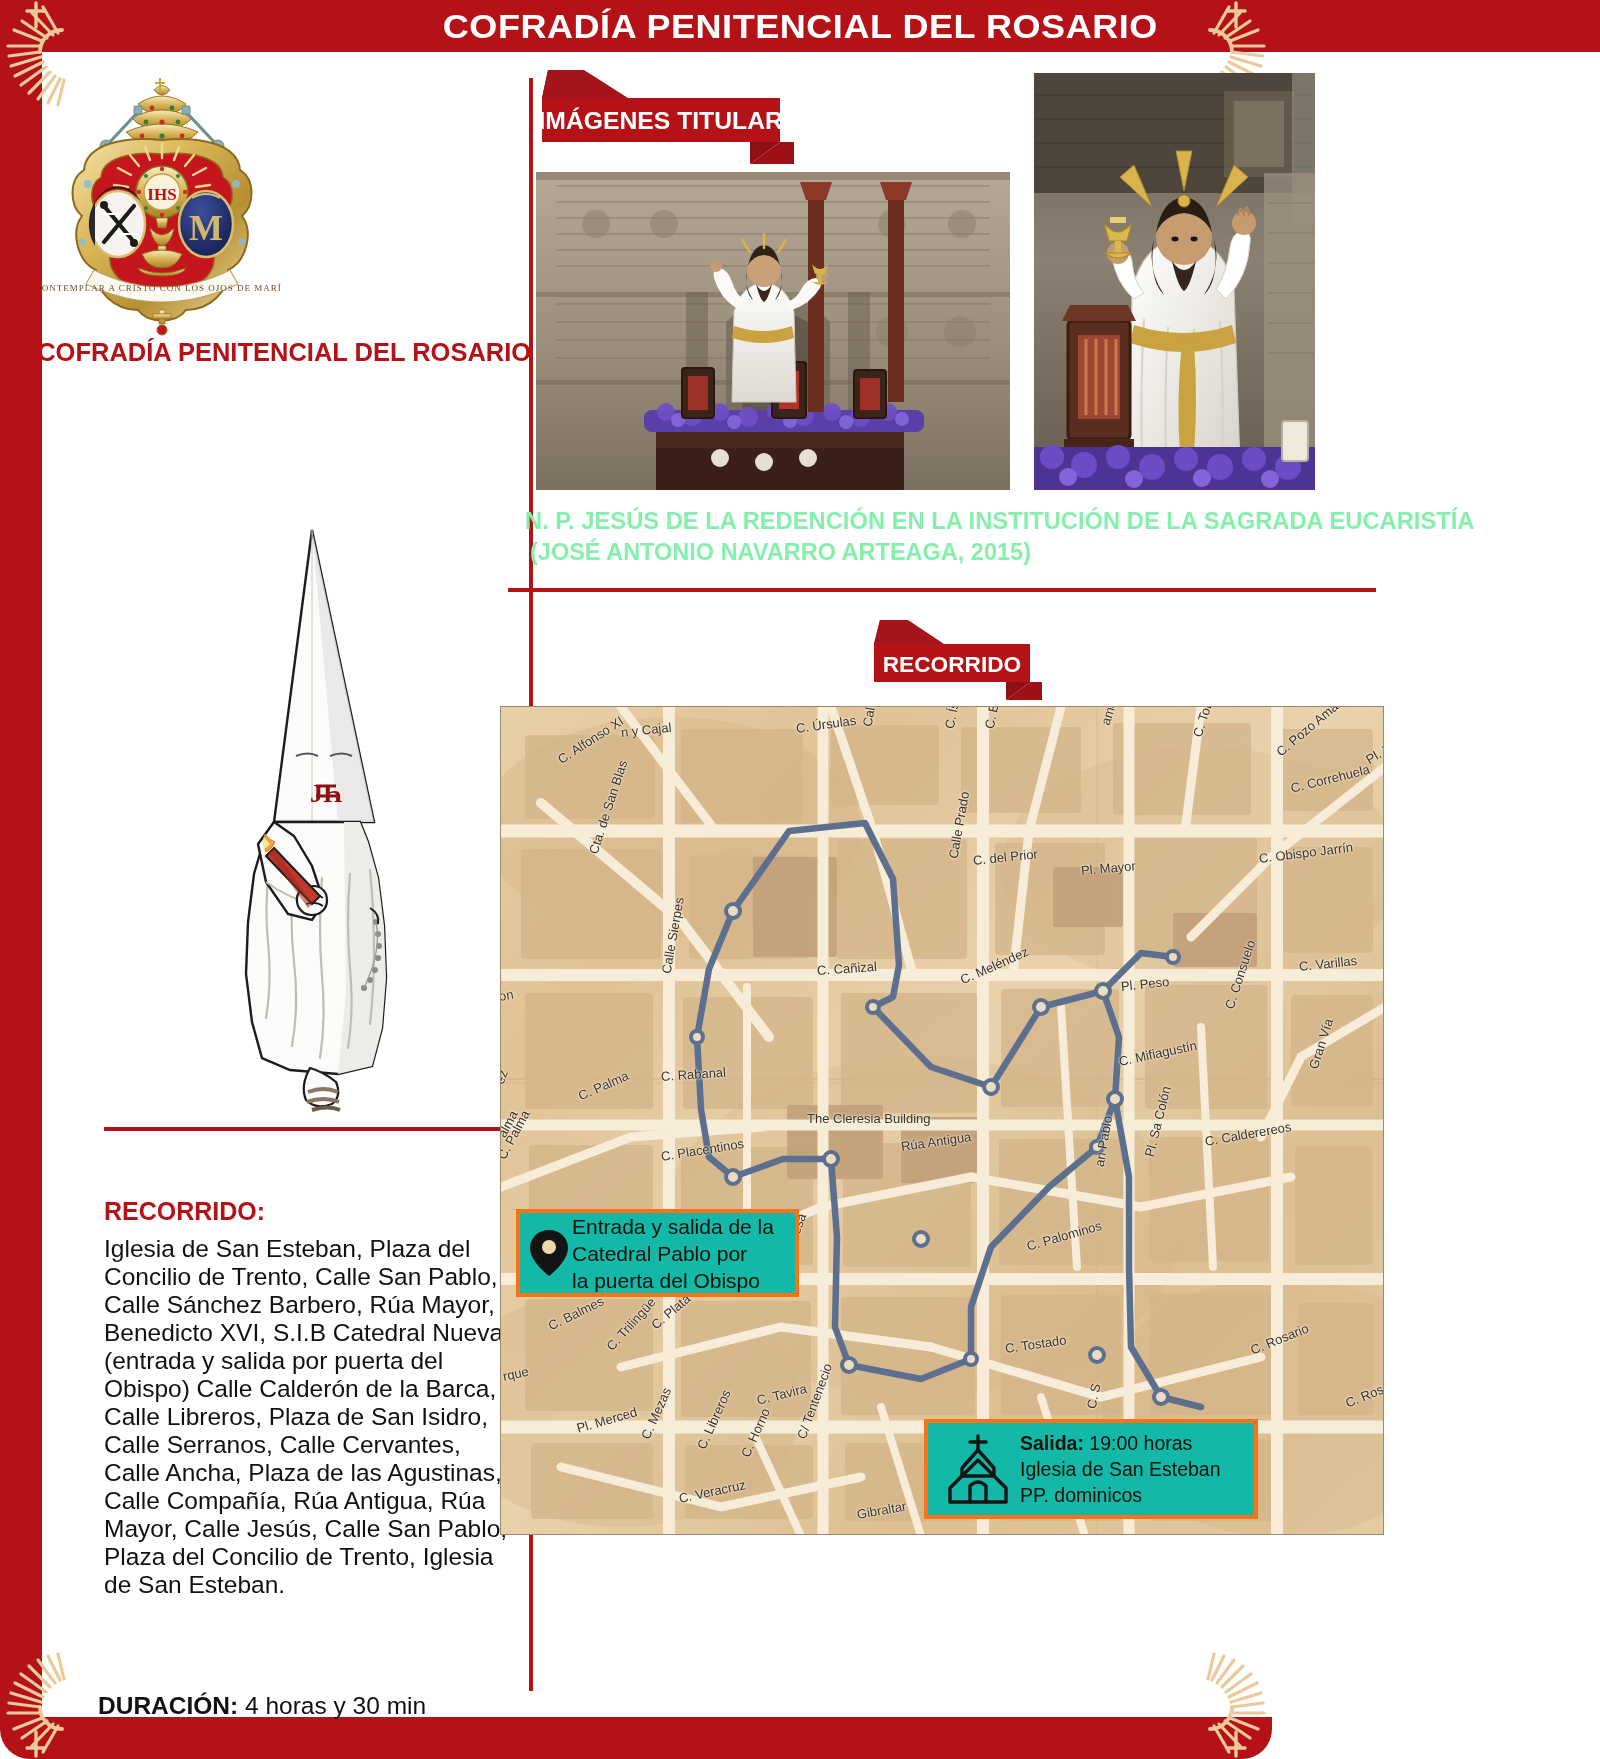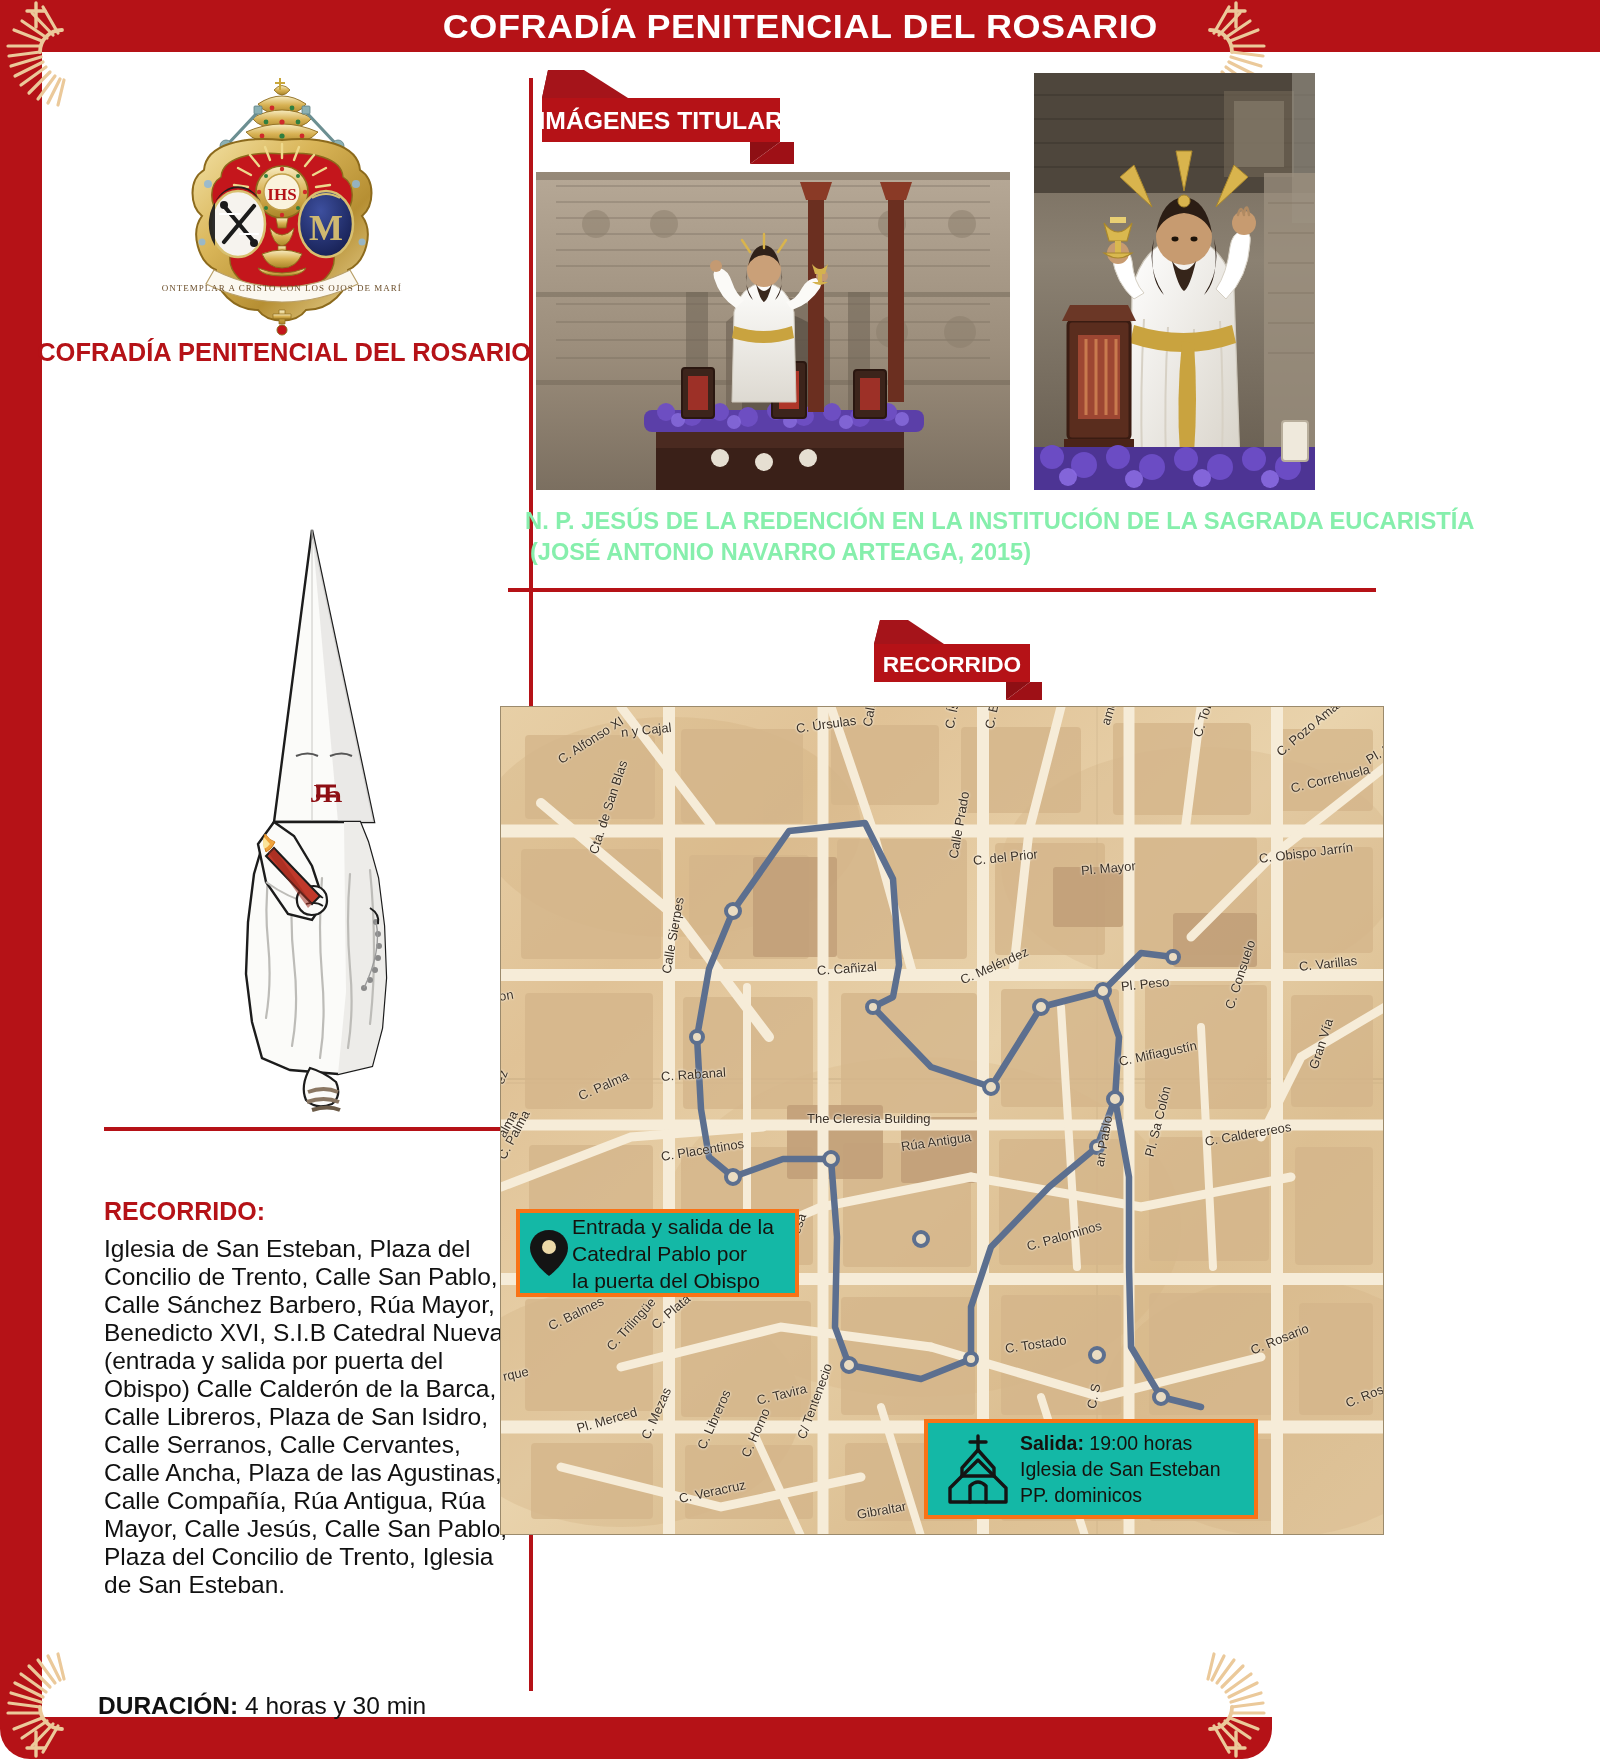--- a/index.html
+++ b/index.html
@@ -61,21 +61,21 @@
     left: 529px; top: 78px;
     width: 4px; height: 1613px;
     background: #B51217;
   }
 
   
   #crest-wrap {
     position: absolute;
     left: 0; top: 22px;
     width: 480px; height: 270px;
-    display: flex; align-items: center; justify-content: center;
+    display: flex; align-items: center; justify-content: flex-start;
   }
 
   
   #left-title {
     position: absolute;
     left: 0; top: 286px;
     width: 480px;
     text-align: center;
     color: #B51217;
     font-size: 25px;

